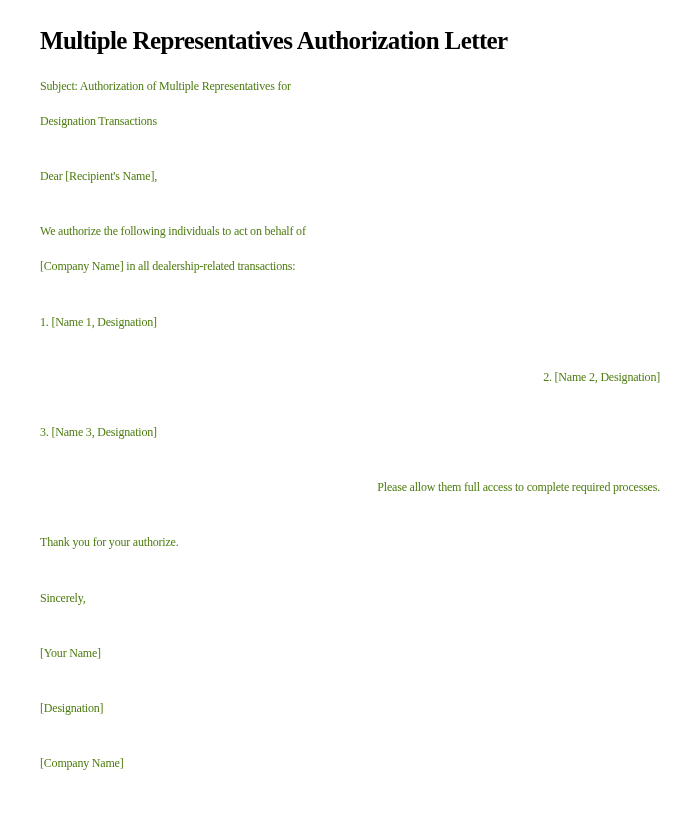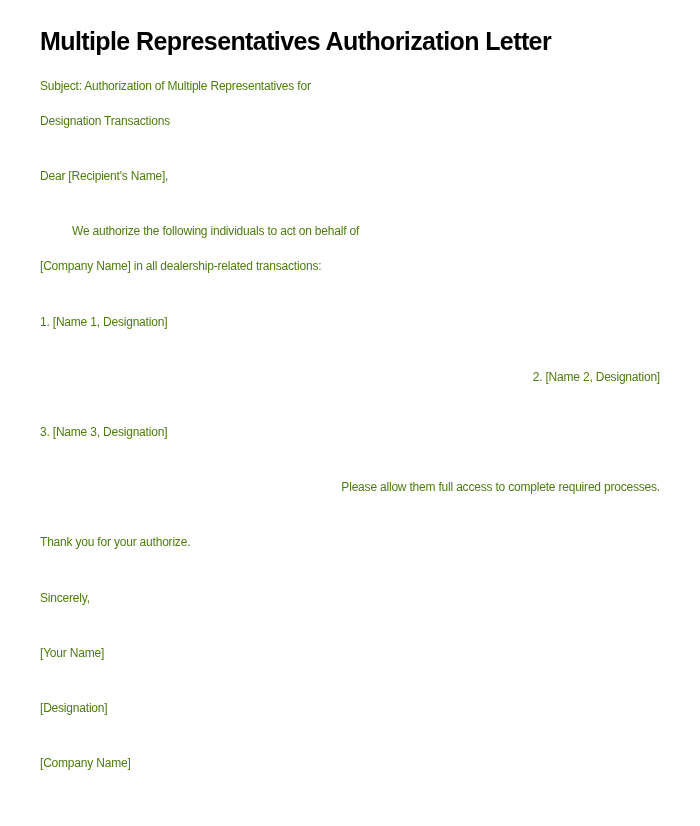--- a/index.html
+++ b/index.html
@@ -1,20 +1,20 @@
 <!DOCTYPE html>
 <html><head>
 <meta charset="utf-8">
 <style>
   html, body { margin: 0; padding: 0; background: #ffffff; }
   body { width: 700px; height: 826px; overflow: hidden; }
   .page {
     position: relative;
     width: 632px; height: 826px;
-    font-family: Liberation Sans, sans-serif;
+    font-family: Liberation Serif, serif;
     color: #1a1a1a;
   }
   .title {
     position: absolute; left: 40px; top: 25px;
     font-size: 25px; font-weight: bold; letter-spacing: -0.6px;
     color: #000;
     margin: 0;
     line-height: 32px;
     white-space: nowrap;
   }
@@ -32,21 +32,21 @@
 <body>
 
 <div class="page">
   <h1 class="title">Multiple Representatives Authorization Letter</h1>
 
   <p class="para" style="top:69px;">Subject: Authorization of Multiple Representatives for</p>
   <p class="para" style="top:104px;">Designation Transactions</p>
 
   <p class="para" style="top:159px;">Dear [Recipient's Name],</p>
 
-  <p class="para" style="top:214px;margin-left:32px;">We authorize the following individuals to act on behalf of</p>
+  <p class="para" style="top:214px;">We authorize the following individuals to act on behalf of</p>
   <p class="para" style="top:249px;">[Company Name] in all dealership-related transactions:</p>
 
   <p class="para" style="top:305px;">1. [Name 1, Designation]</p>
   <p class="para" style="top:360px;text-align:right;">2. [Name 2, Designation]</p>
   <p class="para" style="top:415px;">3. [Name 3, Designation]</p>
 
   <p class="para" style="top:470px;text-align:right;">Please allow them full access to complete required processes.</p>
   <p class="para" style="top:525px;">Thank you for your authorize.</p>
   <p class="para" style="top:581px;">Sincerely,</p>
 

